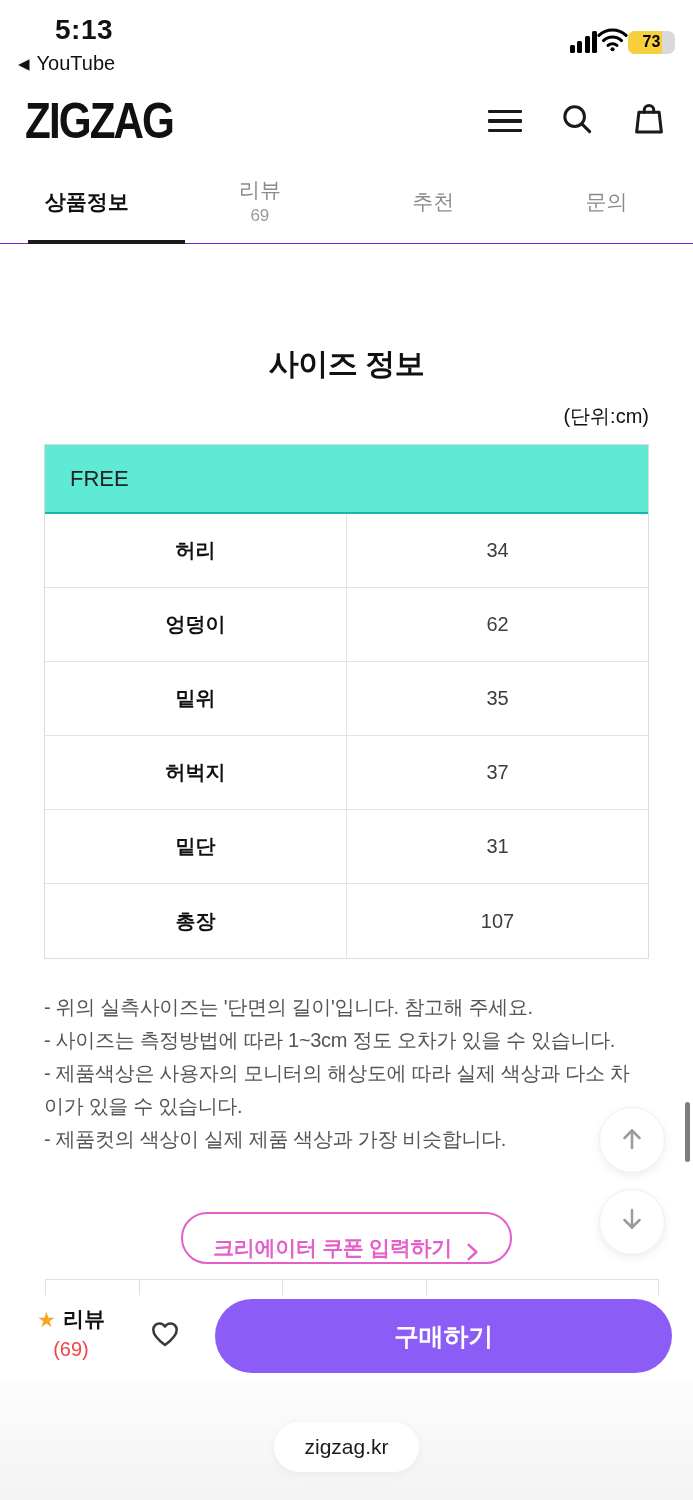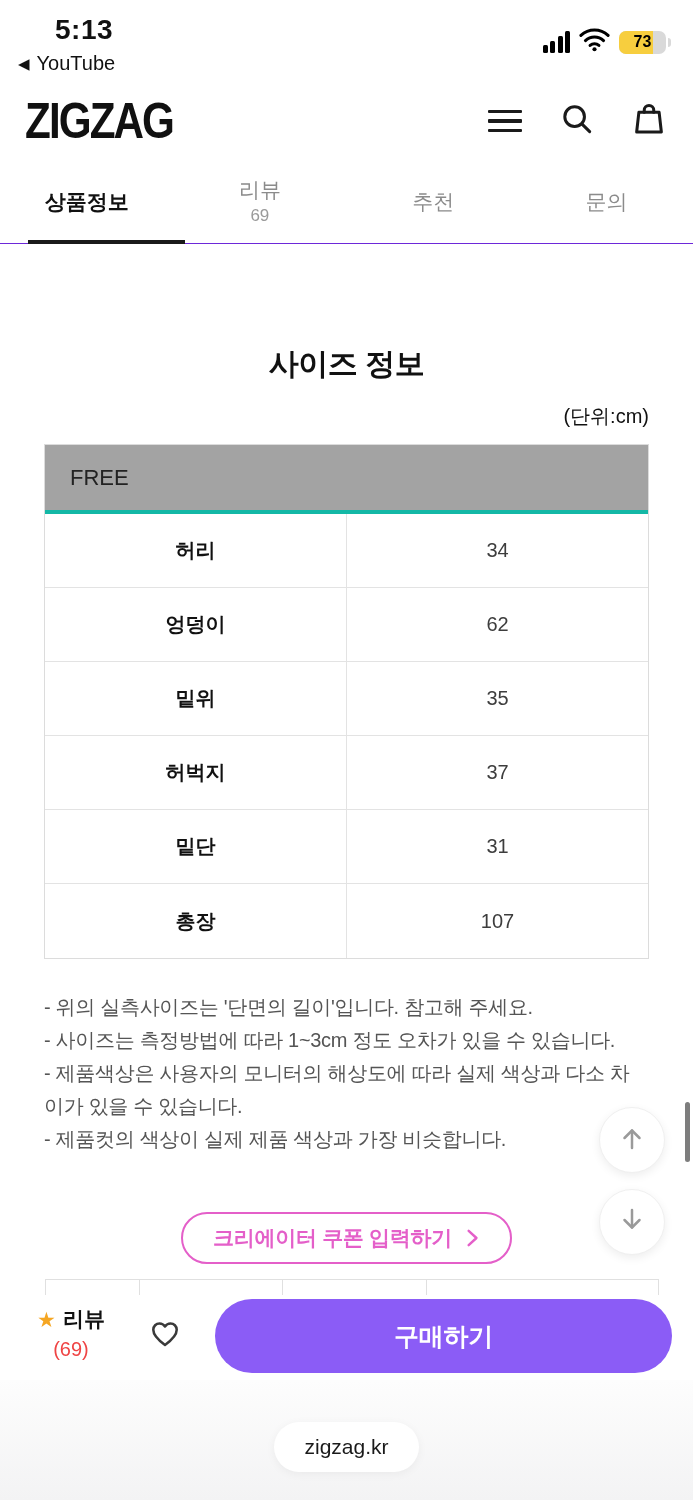--- a/index.html
+++ b/index.html
@@ -7,21 +7,21 @@
   body {
     font-family:"Liberation Sans","DejaVu Sans",sans-serif;
     width:693px; height:1500px; position:relative; background:#fff;
     overflow:hidden; color:#111;
   }
   
   .status-bar { height:82px; position:relative; background:#fff; }
   .sb-time { position:absolute; left:55px; top:14px; font-size:28px; font-weight:700; letter-spacing:.5px; }
   .sb-back { position:absolute; left:18px; top:52px; font-size:20px; font-weight:500; display:flex; align-items:center; gap:7px; }
   .sb-back .tri { font-size:15px; }
-  .sb-right { position:absolute; right:22px; top:28px; display:flex; align-items:center; gap:9px; }
+  .sb-right { position:absolute; right:22px; top:28px; display:flex; align-items:center; }
   .sig { display:flex; align-items:flex-end; gap:2.5px; height:22px; }
   .sig i { display:block; width:5px; background:#000; border-radius:1.5px; }
   .sig i:nth-child(1){height:8px} .sig i:nth-child(2){height:12px}
   .sig i:nth-child(3){height:17px} .sig i:nth-child(4){height:22px}
   .battery { position:relative; width:47px; height:23px; border-radius:7px; background:#d9d9d9; overflow:hidden; }
   .battery .fill { position:absolute; left:0; top:0; bottom:0; width:73%; background:#f7ce3e; }
   .battery .pct { position:absolute; inset:0; display:flex; align-items:center; justify-content:center; font-size:16px; font-weight:700; color:#000; }
   .bat-nub { width:3px; height:9px; background:#d9d9d9; border-radius:0 3px 3px 0; margin-left:-7px; }
   
   .header { height:78px; display:flex; align-items:center; padding:0 25px; background:#fff; }
@@ -35,31 +35,31 @@
   .tab { flex:1; display:flex; flex-direction:column; align-items:center; justify-content:center; font-size:21px; color:#8b8b8b; cursor:pointer; line-height:1.2; }
   .tab.active { color:#111; font-weight:700; }
   .tab .badge { font-size:17px; color:#9a9a9a; margin-top:4px; font-weight:400; }
   .tab-underline { position:absolute; left:28px; bottom:-1px; width:157px; height:4px; background:#1a1a1a; }
   
   .main { padding:0 44px; }
   .size-title { margin-top:100px; text-align:center; font-size:30px; font-weight:700; letter-spacing:-.5px; }
   .size-unit { margin-top:18px; text-align:right; font-size:20px; color:#111; }
   
   .size-table { margin-top:14px; border:1px solid #dcdcdc; }
-  .st-header { height:69px; background:#a3a3a3; display:flex; align-items:center; padding-left:25px; font-size:22px; font-weight:500; color:#222; border-bottom:4px solid #14b8a6; }
+  .st-header { height:69px; background:#5eead4; display:flex; align-items:center; padding-left:25px; font-size:22px; font-weight:500; color:#222; border-bottom:2px solid #14b8a6; }
   .st-row { display:flex; height:74px; border-bottom:1px solid #e3e3e3; }
   .st-row:last-child { border-bottom:none; }
   .st-cell { flex:1; display:flex; align-items:center; justify-content:center; font-size:20px; }
   .st-label { font-weight:700; color:#111; border-right:1px solid #e3e3e3; }
   .st-value { color:#3d3d3d; }
   
   .notes { margin-top:32px; font-size:20px; color:#555; line-height:33px; letter-spacing:-.3px; }
   
   .coupon-row { margin-top:56px; display:flex; justify-content:center; }
-  .coupon-btn { display:flex; align-items:center; gap:12px; height:52px; padding:16px 30px; border:2px solid #e45fc9; border-radius:27px; background:#fff; color:#e45fc9; font-size:21px; font-weight:700; cursor:pointer; letter-spacing:-.3px; }
+  .coupon-btn { display:flex; align-items:flex-end; gap:12px; height:52px; padding:0 30px; border:2px solid #e45fc9; border-radius:27px; background:#fff; color:#e45fc9; font-size:21px; font-weight:700; cursor:pointer; letter-spacing:-.3px; }
   .coupon-btn svg { display:block; }
   
   .float-btn { position:absolute; left:599px; width:66px; height:66px; border-radius:50%; background:#fff; border:1px solid #f0f0f0; box-shadow:0 3px 10px rgba(0,0,0,.07); display:flex; align-items:center; justify-content:center; cursor:pointer; }
   .float-btn.up { top:1107px; }
   .float-btn.down { top:1189px; }
   .scrollbar-thumb { position:absolute; right:3px; top:1102px; width:5px; height:60px; background:#7d7d7d; border-radius:3px; }
   
   .sliver { position:absolute; left:45px; top:1279px; width:614px; height:17px; border:1px solid #e0e0e0; border-bottom:none; display:flex; background:#fff; }
   .sliver i { display:block; border-right:1px solid #e0e0e0; }
   .sliver i:nth-child(1){width:94px} .sliver i:nth-child(2){width:143px}

